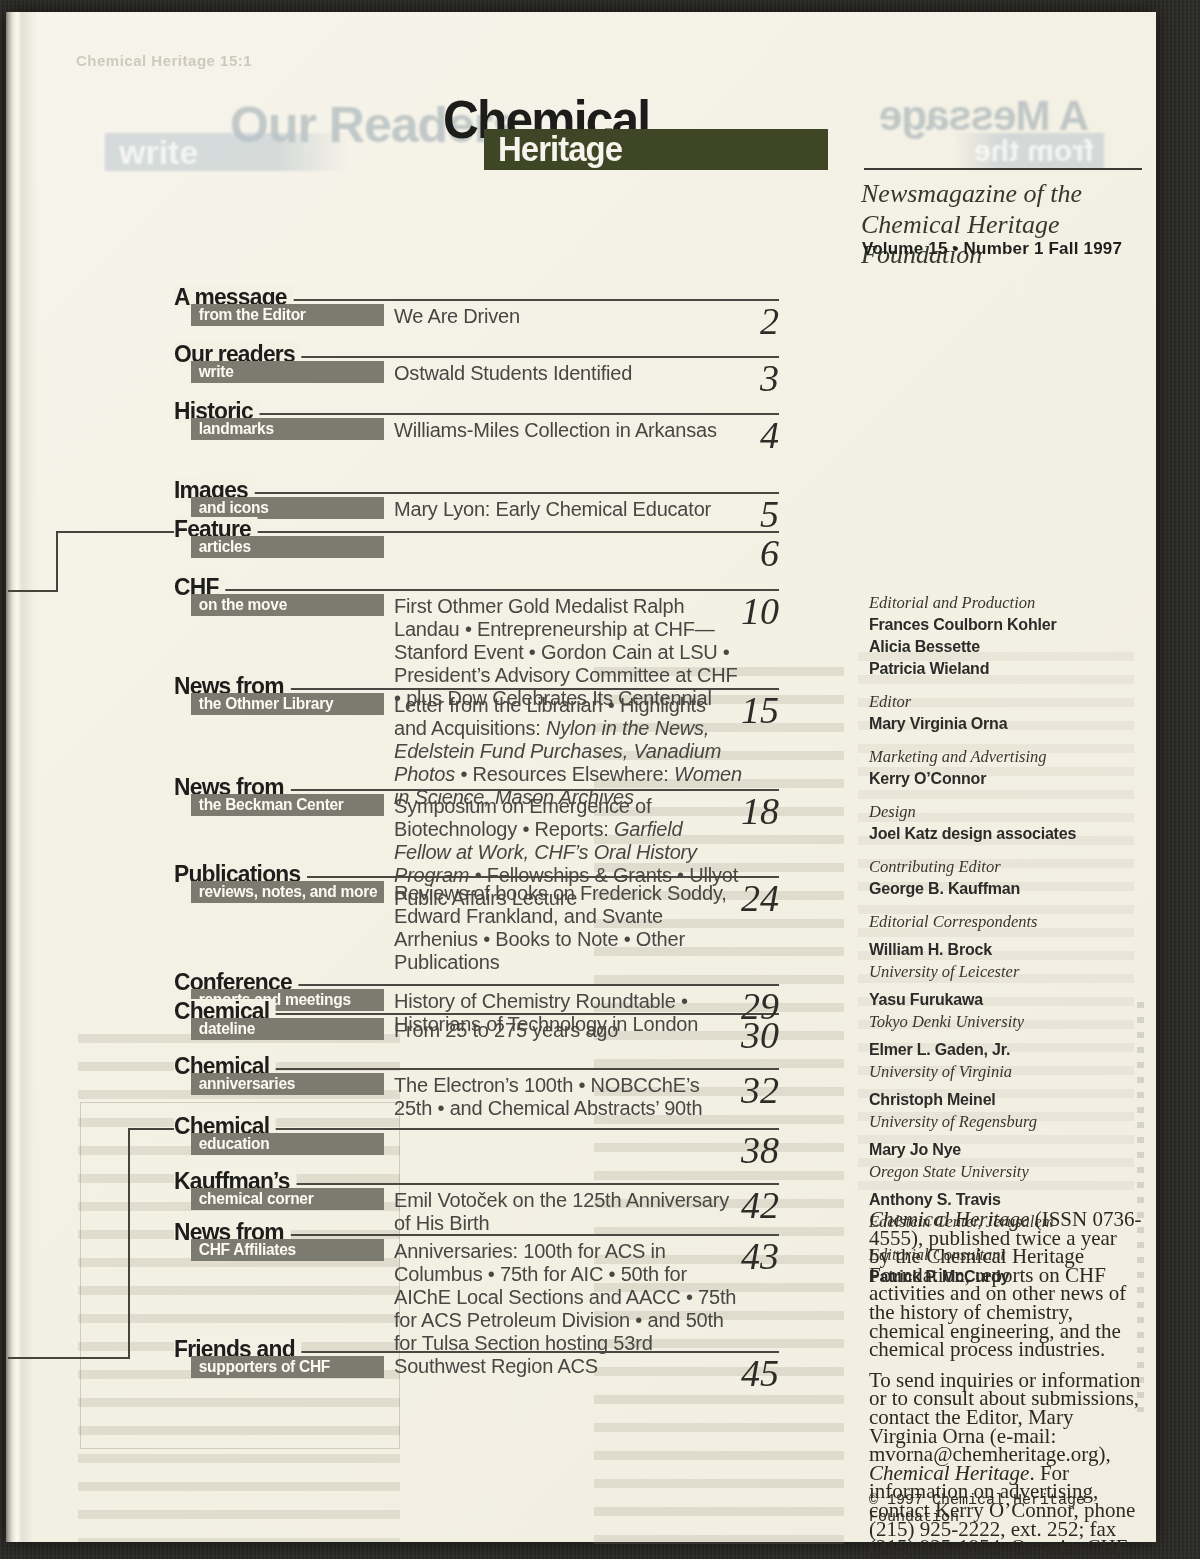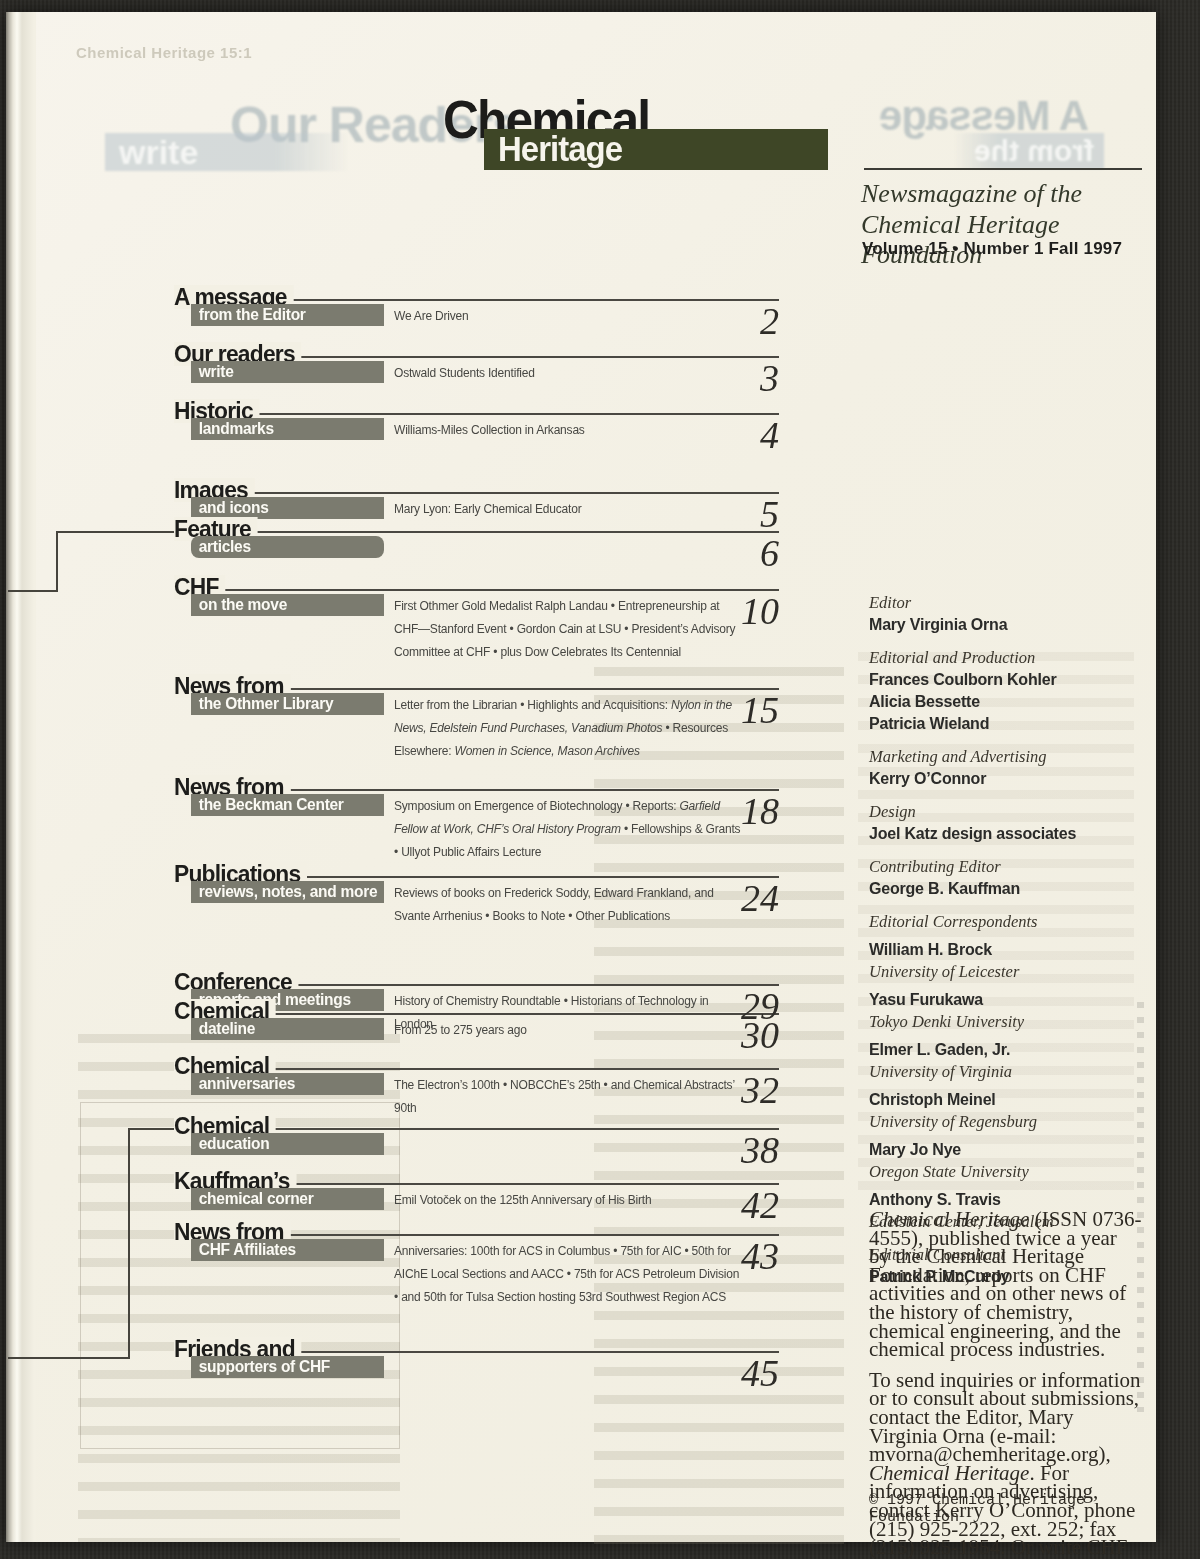--- a/index.html
+++ b/index.html
@@ -45,21 +45,21 @@
   
   .bline{position:absolute;background:#46443d;z-index:2;}
   
   .toc{position:absolute;left:168px;top:0;width:605px;z-index:3;}
   .toc-entry{position:absolute;left:0;width:605px;}
   .t-rule{position:absolute;left:0;right:0;top:14px;height:2px;background:#4a4842;z-index:1;}
   .t-head{position:relative;z-index:2;font-size:24px;font-weight:bold;letter-spacing:-0.8px;line-height:1;color:#1d1d1b;}
   .t-head span{background:#f3f0e4;padding-right:7px;display:inline-block;transform:scaleX(0.95);transform-origin:left;}
   .t-bar{position:absolute;left:17px;top:19px;width:193px;height:22px;background:#7b7b6f;z-index:2;}
   .t-bar span{display:inline-block;padding-left:8px;font-size:16px;font-weight:bold;color:#fbfaf4;line-height:22px;letter-spacing:-0.3px;transform:scaleX(0.97);transform-origin:left;white-space:nowrap;}
-  .t-desc{position:absolute;left:220px;top:20px;width:348px;font-size:12px;line-height:23px;color:#474743;letter-spacing:-0.2px;z-index:2;}
+  .t-desc{position:absolute;left:220px;top:20px;width:348px;font-size:20px;line-height:23px;color:#474743;letter-spacing:-0.2px;z-index:2;}
   .t-desc i{font-style:italic;}
   .t-num{position:absolute;right:0;top:17px;z-index:2;font-family:"Liberation Serif", serif;font-style:italic;font-size:38px;line-height:1;color:#2e2c28;}
   
   .staff{position:absolute;left:863px;top:580px;width:272px;z-index:3;}
   .s-label{font-family:"Liberation Serif", serif;font-style:italic;font-size:16.5px;line-height:22px;color:#3a362d;}
   .s-name{font-size:16px;font-weight:bold;line-height:22px;color:#2b2b29;letter-spacing:-0.2px;}
   .s-group{margin-bottom:11px;}
   .s-pair{margin-bottom:6px;}
   .s-aff{font-family:"Liberation Serif", serif;font-style:italic;font-size:16.5px;line-height:22px;color:#3a362d;}
   .about{position:absolute;left:863px;top:1198px;width:274px;z-index:3;
@@ -67,21 +67,21 @@
   .about p{margin:0 0 12px 0;}
   .about i{font-style:italic;}
   .copyright{position:absolute;left:863px;top:1480px;z-index:3;font-family:Liberation Mono, monospace;font-size:15px;color:#2d2922;}
 </style>
 </head>
 <body>
 
 <div class="page">
   <div class="page-edge"></div>
 
-  <div class="running-head" style="left:70px;top:32px;filter:blur(0.6px);text-align:center;">Chemical Heritage 15:1</div>
+  <div class="running-head" style="left:70px;top:40px;filter:blur(0.6px);text-align:center;">Chemical Heritage 15:1</div>
   <div class="ghost ghost-head" style="left:224px;top:84px;font-size:50px;filter:blur(1px);">Our Readers</div>
   <div class="ghost ghost-bar" style="left:99px;top:121px;width:230px;height:38px;font-size:34px;line-height:38px;padding-left:14px;filter:blur(1px);">write</div>
   <div class="ghost ghost-head mirror" style="left:874px;top:80px;font-size:42px;filter:blur(1px);">A Message</div>
   <div class="ghost ghost-bar mirror" style="left:948px;top:121px;width:140px;height:36px;font-size:30px;line-height:36px;padding-left:10px;filter:blur(1px);">from the</div>
 
   <div class="ghost-par" style="left:588px;top:655px;width:250px;height:878px;"></div>
   <div class="ghost-par faint" style="left:852px;top:640px;width:276px;height:545px;"></div>
   <div class="ghost-par" style="left:72px;top:1022px;width:322px;height:508px;"></div>
   <div class="ghost-box" style="left:74px;top:1090px;width:318px;height:345px;"></div>
   <div class="ghost-vstrip" style="left:1131px;top:990px;height:410px;"></div>
@@ -129,21 +129,21 @@
       <div class="toc-entry" style="top: 466px;">
         <div class="t-rule"></div>
         <div class="t-head"><span>Images</span></div>
         <div class="t-bar" style="background: rgb(123, 123, 111);"><span>and icons</span></div>
         <div class="t-desc"><span>Mary Lyon: Early Chemical Educator</span></div>
         <div class="t-num">5</div>
       </div>
       <div class="toc-entry" style="top: 505px;">
         <div class="t-rule"></div>
         <div class="t-head"><span>Feature</span></div>
-        <div class="t-bar" style="background: rgb(123, 123, 111); border-radius: 8px;"><span>articles</span></div>
+        <div class="t-bar" style="background: rgb(123, 123, 111);"><span>articles</span></div>
         <div class="t-num">6</div>
       </div>
       <div class="toc-entry" style="top: 563px;">
         <div class="t-rule"></div>
         <div class="t-head"><span>CHF</span></div>
         <div class="t-bar" style="background: rgb(123, 123, 111);"><span>on the move</span></div>
         <div class="t-desc"><span>First Othmer Gold Medalist Ralph Landau • Entrepreneurship at CHF—Stanford Event • Gordon Cain at LSU • President’s Advisory Committee at CHF • plus Dow Celebrates Its Centennial</span></div>
         <div class="t-num">10</div>
       </div>
       <div class="toc-entry" style="top: 662px;">
@@ -211,28 +211,28 @@
       <div class="toc-entry" style="top: 1325px;">
         <div class="t-rule"></div>
         <div class="t-head"><span>Friends and</span></div>
         <div class="t-bar" style="background: rgb(123, 123, 111);"><span>supporters of CHF</span></div>
         <div class="t-num">45</div>
       </div>
     </div>
 
   <div class="staff" id="staff-root">
       <div class="s-group">
-        <div class="s-label">Editor</div>
-        <div class="s-name">Mary Virginia Orna</div>
-      </div>
-      <div class="s-group">
         <div class="s-label">Editorial and Production</div>
         <div class="s-name">Frances Coulborn Kohler</div>
         <div class="s-name">Alicia Bessette</div>
         <div class="s-name">Patricia Wieland</div>
+      </div>
+      <div class="s-group">
+        <div class="s-label">Editor</div>
+        <div class="s-name">Mary Virginia Orna</div>
       </div>
       <div class="s-group">
         <div class="s-label">Marketing and Advertising</div>
         <div class="s-name">Kerry O’Connor</div>
       </div>
       <div class="s-group">
         <div class="s-label">Design</div>
         <div class="s-name">Joel Katz design associates</div>
       </div>
       <div class="s-group">

